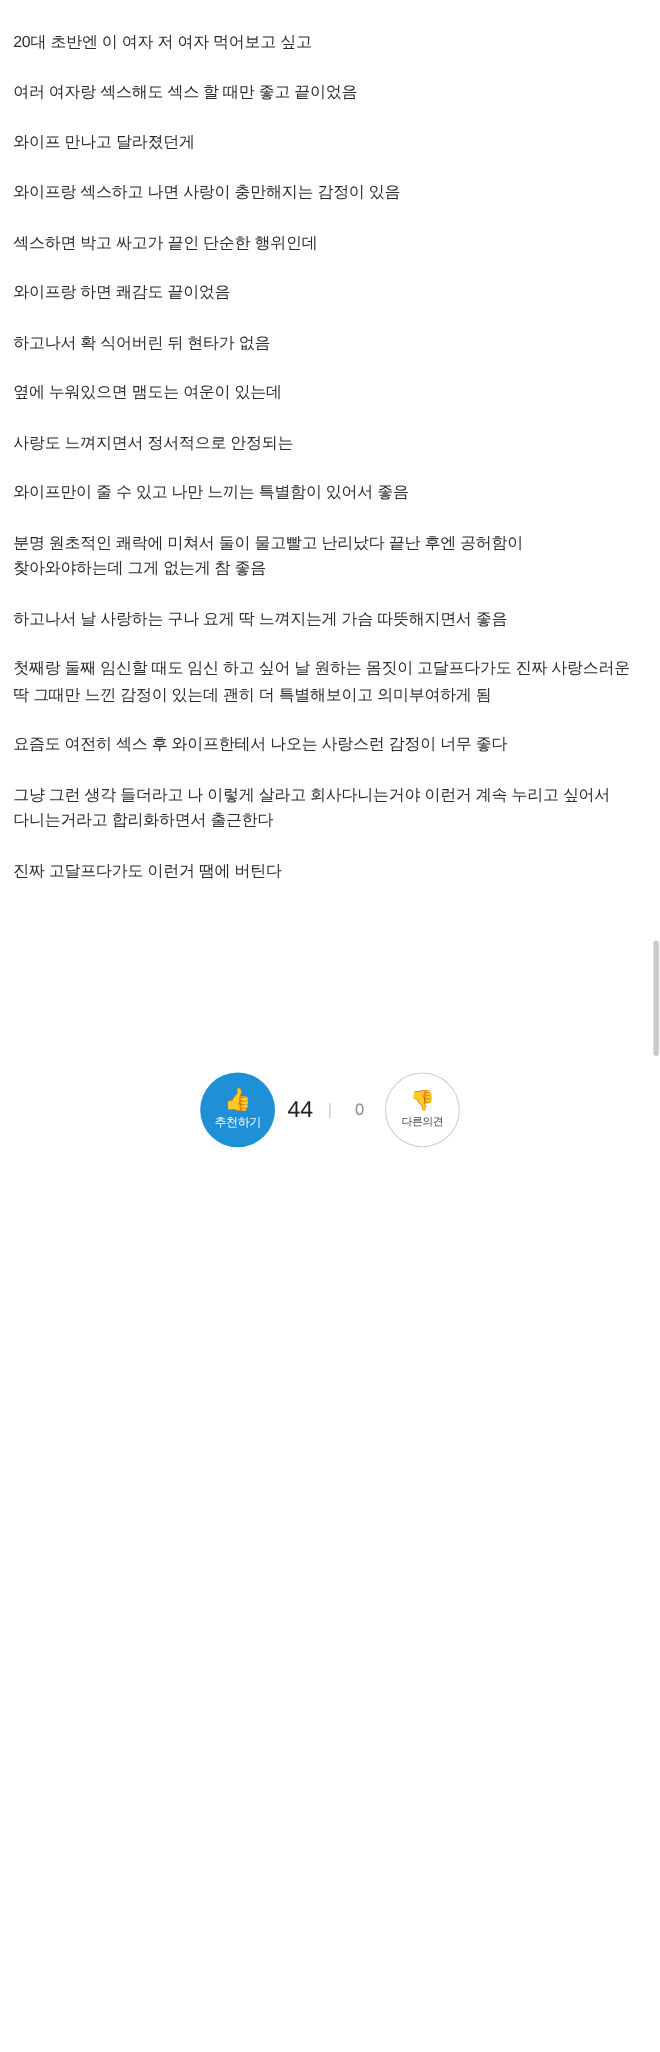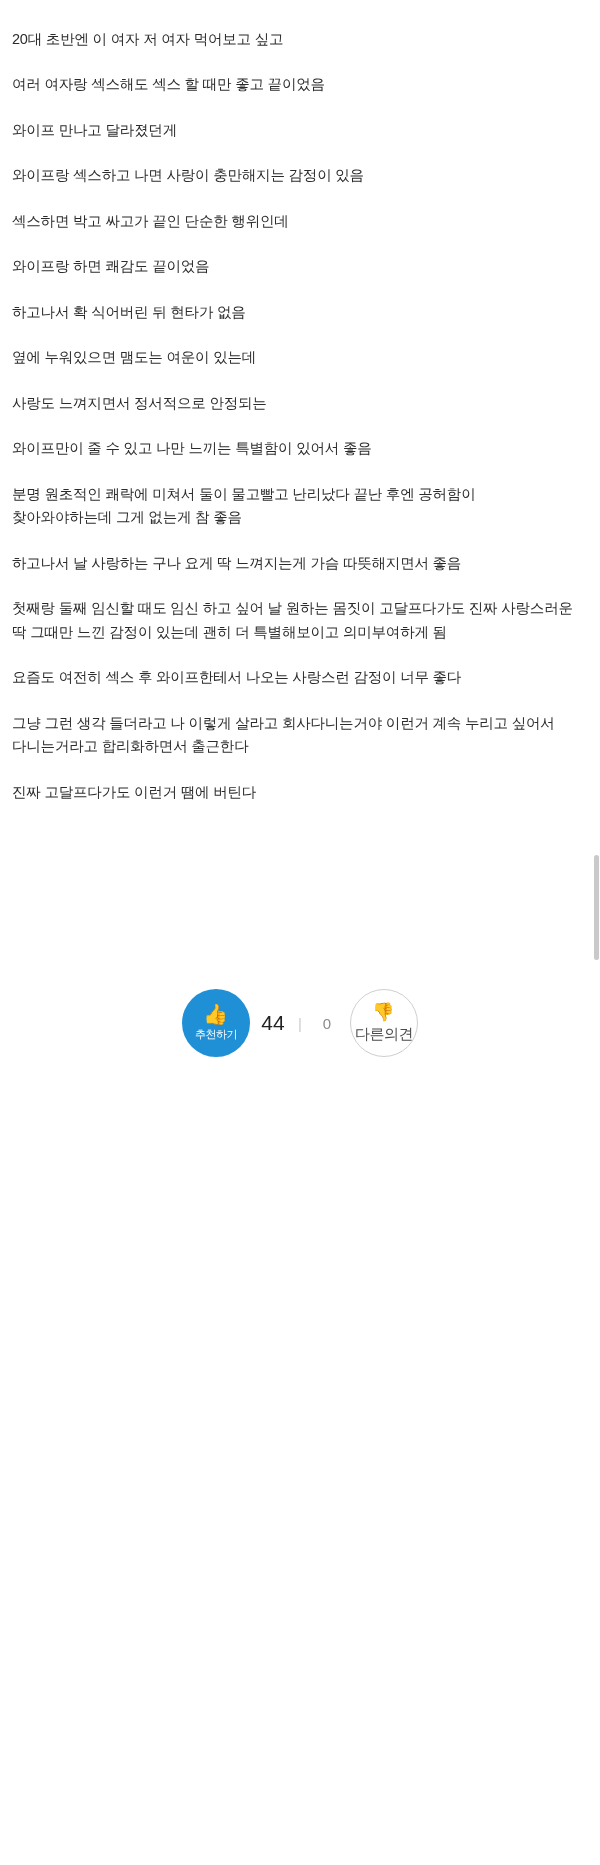--- a/index.html
+++ b/index.html
@@ -26,21 +26,21 @@
   }
   .para {
     font-size: 14.5px;
     line-height: 1.62;
     color: #2b2b2b;
     margin: 0 0 22px 0;
     letter-spacing: -0.2px;
     word-break: keep-all;
   }
   .para:last-child {
-    margin-bottom: 15px;
+    margin-bottom: 1px;
   }
   .spacer {
     height: 170px;
   }
   .vote-bar {
     display: flex;
     align-items: center;
     justify-content: center;
     gap: 0;
     padding: 0 0 44px 0;
@@ -74,21 +74,21 @@
     color: #555555;
     border: 1px solid #cfcfcf;
   }
   .vote-down .vicon {
     font-size: 18px;
     line-height: 1;
     margin-bottom: 4px;
     color: #4a4a4a;
   }
   .vote-down .vlabel {
-    font-size: 15px;
+    font-size: 10px;
     letter-spacing: -0.5px;
     color: #4a4a4a;
   }
   .count-up {
     font-size: 21px;
     color: #222222;
     min-width: 46px;
     text-align: center;
     font-weight: normal;
   }

